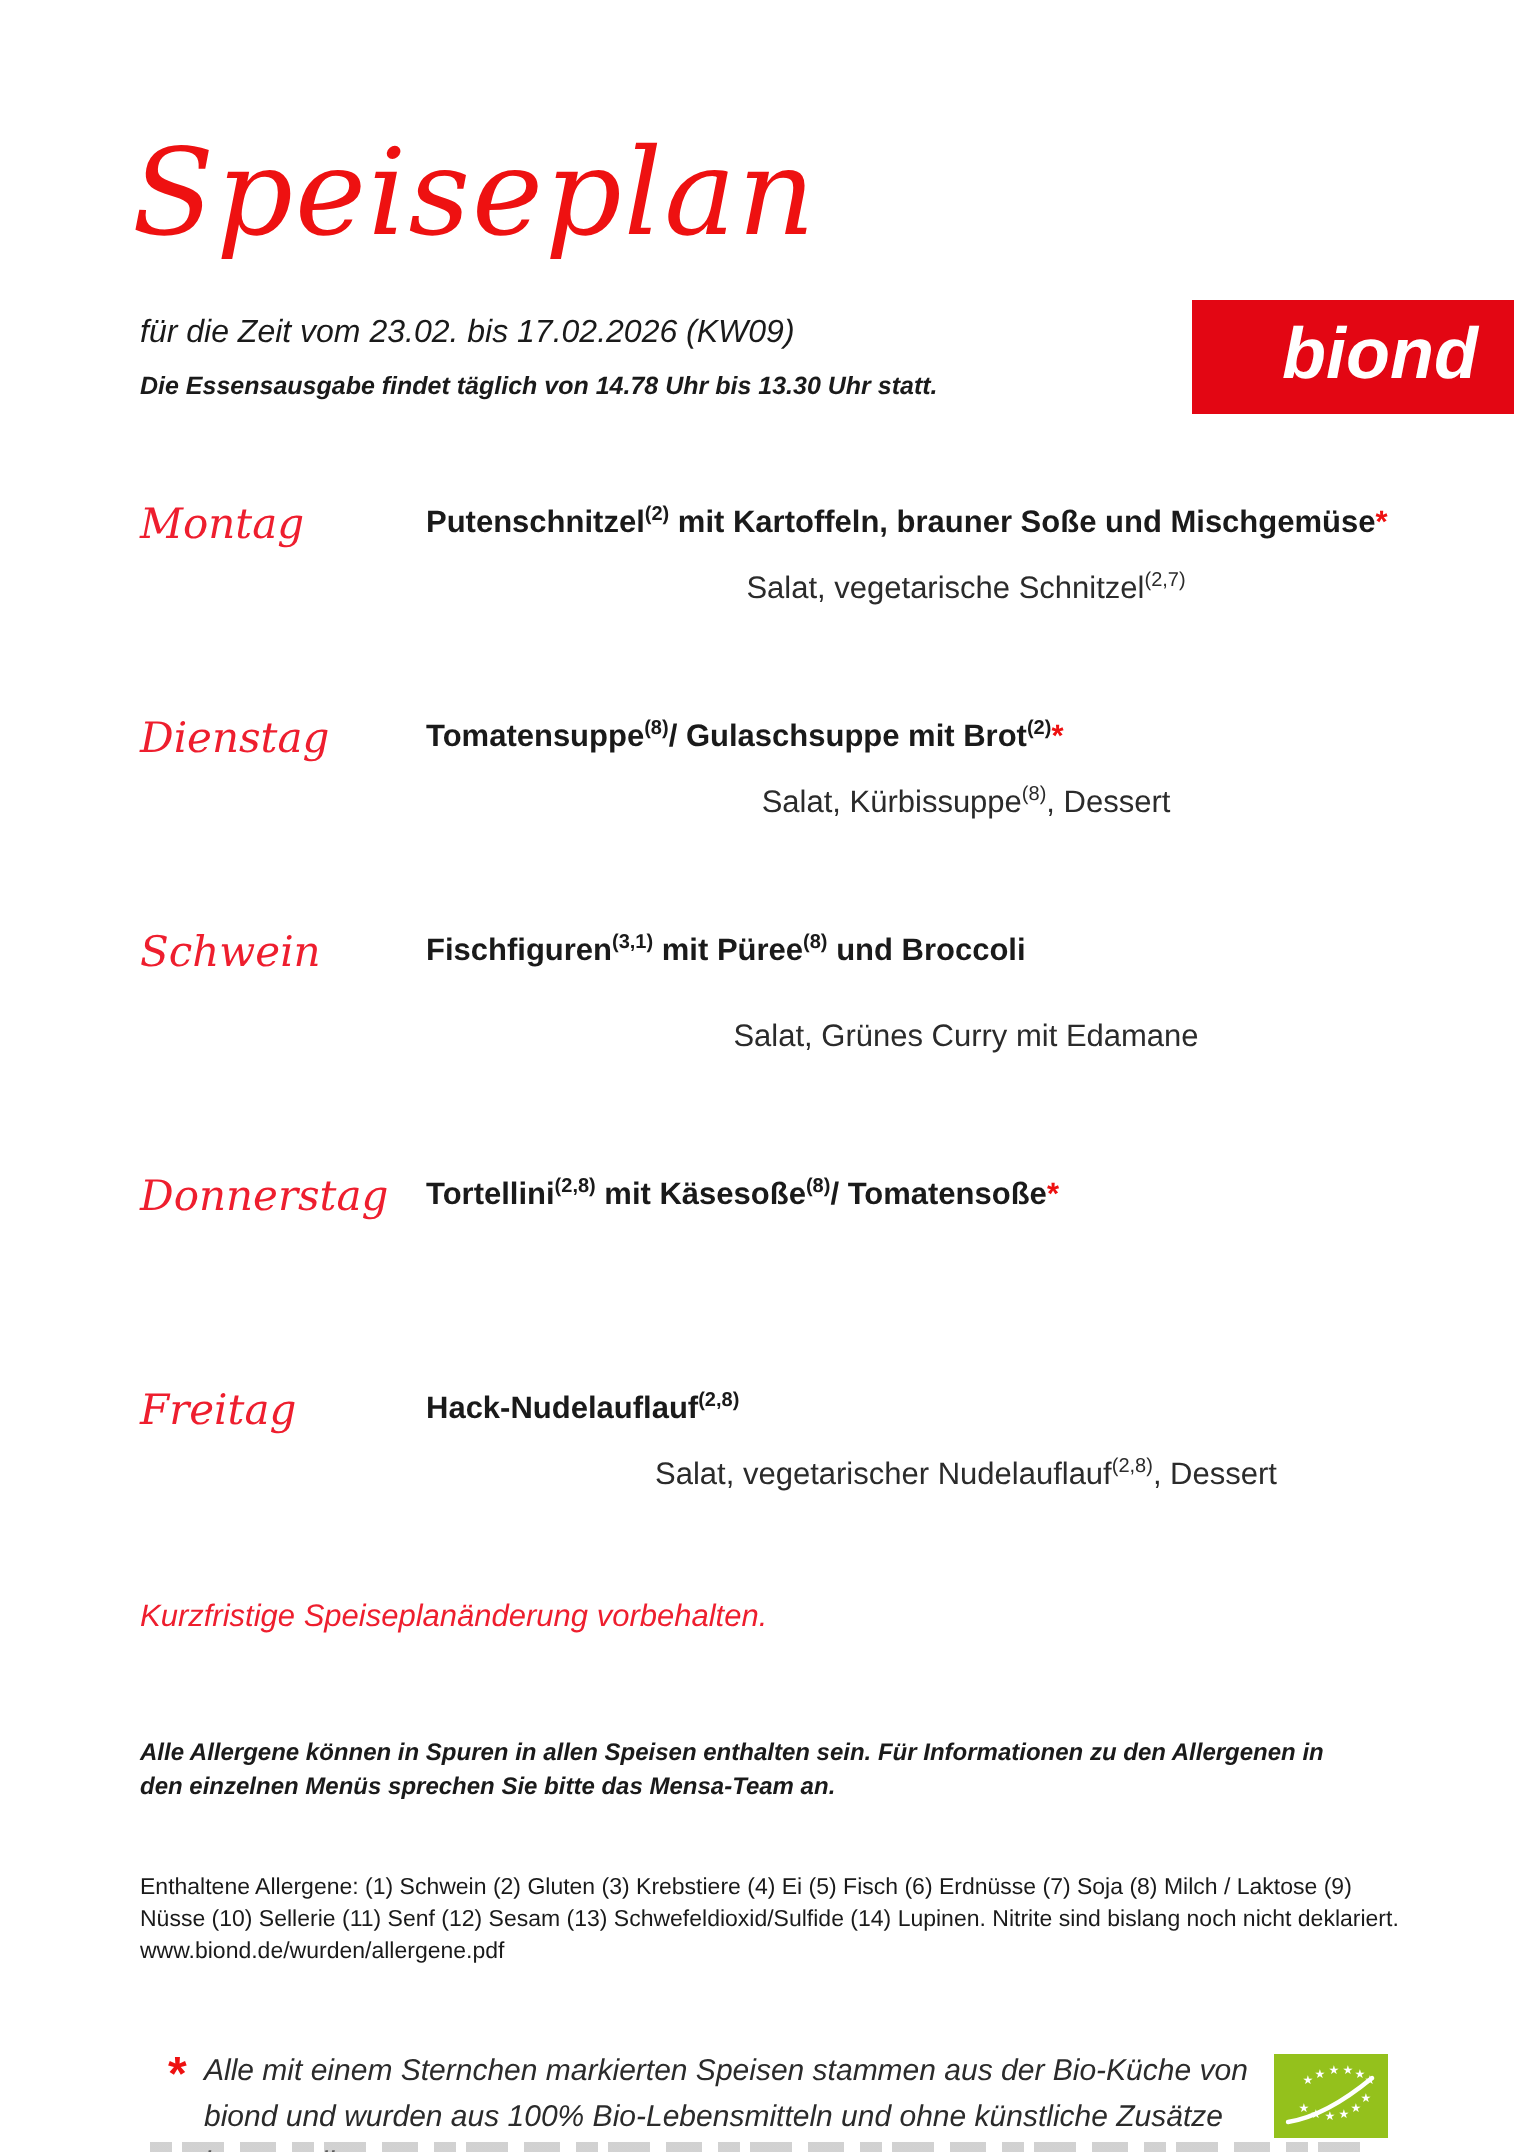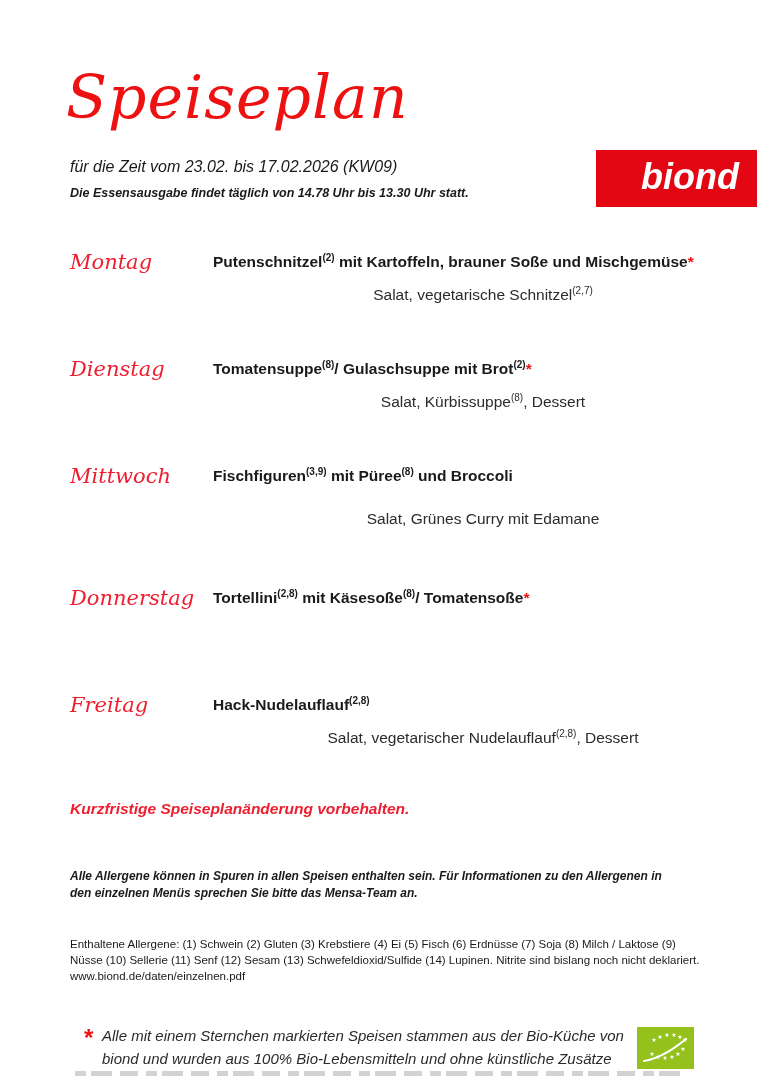--- a/index.html
+++ b/index.html
@@ -82,21 +82,20 @@
   .extra-gap .dish-side { margin-top: 23px; }
   .dishes sup { font-size: 10px; line-height: 0; vertical-align: 6px; }
   .star { color: #ee1111; font-weight: bold; }
 
   
   .change-notice {
     position: absolute; left: 70px; top: 800px;
     font-style: italic;
     font-size: 15.5px;
     color: #ee1e2e;
-    font-weight: bold;
   }
   .price-notice {
     position: absolute; left: 70px; top: 834px;
     font-size: 16px;
     color: #111111;
     text-decoration: underline;
     text-underline-offset: 3px;
   }
   .allergen-note {
     position: absolute; left: 70px; top: 868px;
@@ -173,23 +172,23 @@
 
     <div class="menu-row row-1">
       <div class="day-label">Dienstag</div>
       <div class="dishes">
         <div class="dish-main">Tomatensuppe<sup>(8)</sup>/ Gulaschsuppe mit Brot<sup>(2)</sup><span class="star">*</span></div>
         <div class="dish-side">Salat, Kürbissuppe<sup>(8)</sup>, Dessert</div>
       </div>
     </div>
 
     <div class="menu-row row-2 extra-gap">
-      <div class="day-label">Mittwoch</div>
-      <div class="dishes">
-        <div class="dish-main">Fischfiguren<sup>(3,9)</sup> mit Püree<sup>(8)</sup> und Broccoli</div>
+      <div class="day-label">Schwein</div>
+      <div class="dishes">
+        <div class="dish-main">Fischfiguren<sup>(3,1)</sup> mit Püree<sup>(8)</sup> und Broccoli</div>
         <div class="dish-side">Salat, Grünes Curry mit Edamane</div>
       </div>
     </div>
 
     <div class="menu-row row-3">
       <div class="day-label">Donnerstag</div>
       <div class="dishes">
         <div class="dish-main">Tortellini<sup>(2,8)</sup> mit Käsesoße<sup>(8)</sup>/ Tomatensoße<span class="star">*</span></div>
       </div>
     </div>
@@ -202,21 +201,21 @@
       </div>
     </div>
   </div>
 
   <div class="change-notice">Kurzfristige Speiseplanänderung vorbehalten.</div>
 
   <div class="allergen-note">Alle Allergene können in Spuren in allen Speisen enthalten sein. Für Informationen zu den Allergenen in den einzelnen Menüs sprechen Sie bitte das Mensa-Team an.</div>
 
   <div class="allergen-list">
     <span>Enthaltene Allergene: (1) Schwein  (2) Gluten  (3) Krebstiere  (4) Ei  (5) Fisch  (6) Erdnüsse  (7) Soja  (8) Milch / Laktose  (9) Nüsse (10) Sellerie  (11) Senf  (12) Sesam  (13) Schwefeldioxid/Sulfide  (14) Lupinen. Nitrite sind bislang noch nicht deklariert.</span><br>
-    <span>www.biond.de/daten/einzelnen.pdf</span>
+    <span>www.biond.de/wurden/allergene.pdf</span>
   </div>
 
   <div class="bio-note">
     <span class="bio-star">*</span>
     <div class="bio-text">Alle mit einem Sternchen markierten Speisen stammen aus der Bio-Küche von biond und wurden aus 100% Bio-Lebensmitteln und ohne künstliche Zusätze hergestellt.</div>
   </div>
 
   <div class="eu-logo">
     <svg width="57" height="42" viewBox="0 0 57 42" xmlns="http://www.w3.org/2000/svg">
       <rect x="0" y="0" width="57" height="42" fill="#94c11c"></rect>

